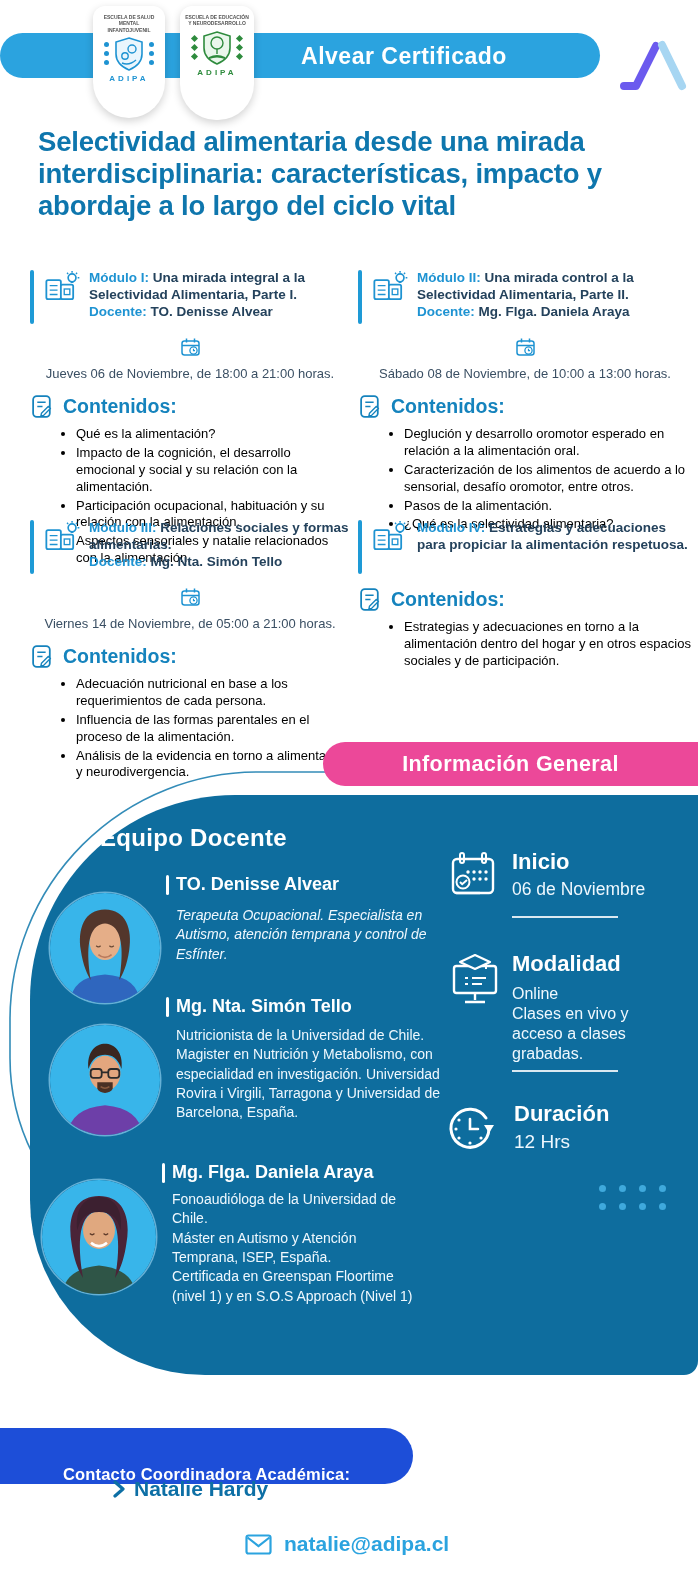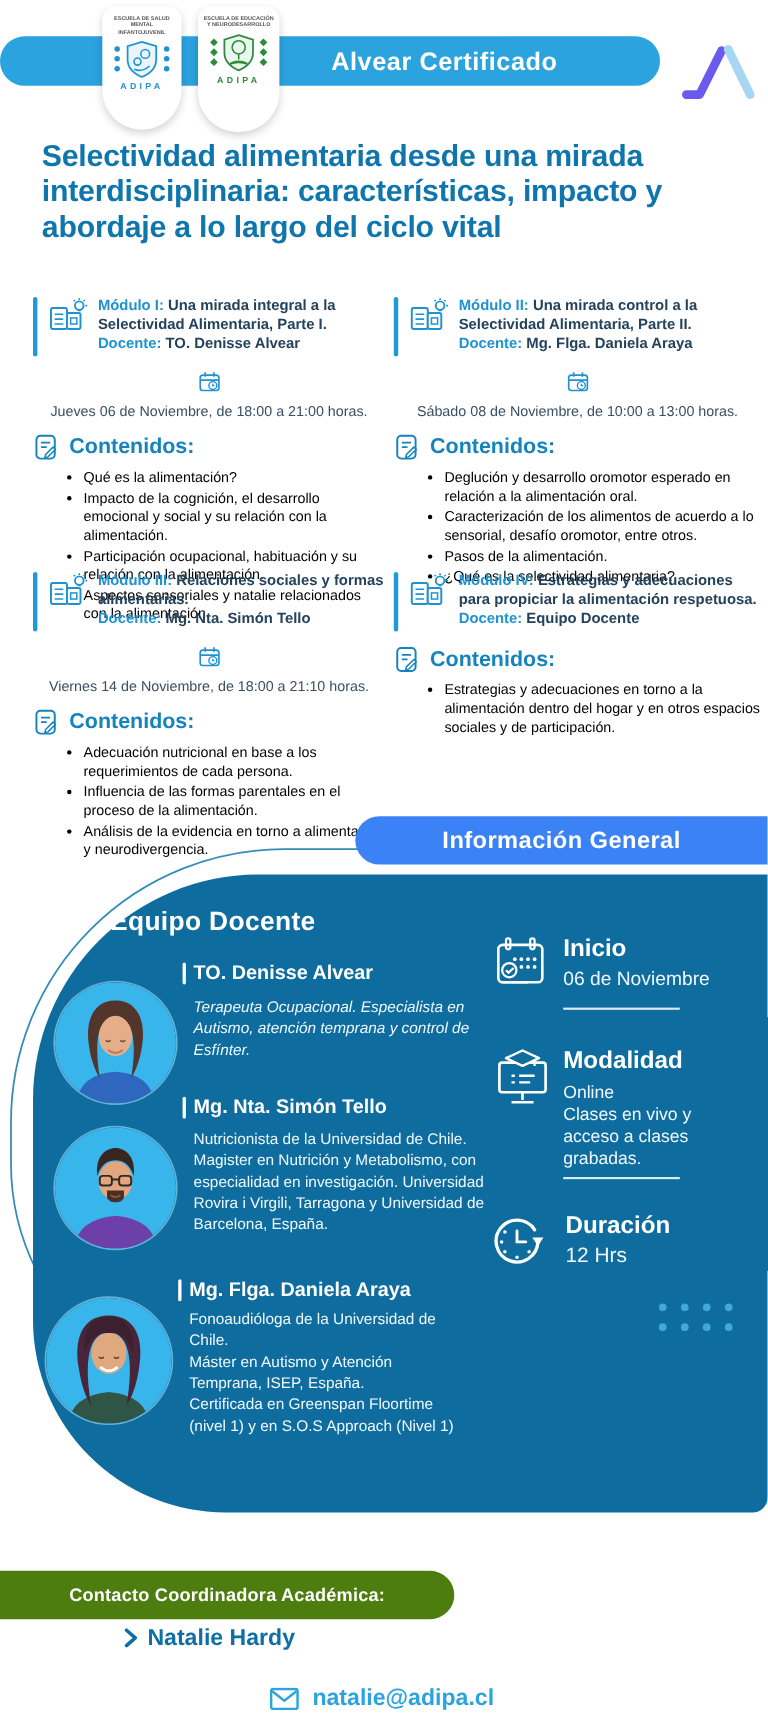--- a/index.html
+++ b/index.html
@@ -36,21 +36,21 @@
   .mod-text{font-size:13.5px;font-weight:700;line-height:1.25;color:#24425C;}
   .mod-label{color:#1E93D2;}
   .doc-label{color:#1E93D2;}
   .sched-row{display:flex;align-items:center;gap:8px;margin-top:13px;flex-direction:column;}
   .sched-text{font-size:13px;color:#3A4F63;}
   .cont-row{display:flex;align-items:center;gap:8px;margin-top:13px;}
   .cont-label{font-size:19.5px;font-weight:800;color:#1583BD;}
   ul.bullets{margin:7px 0 0 0;padding-left:46px;}
   ul.bullets li{font-size:13px;line-height:1.3;color:#000000;margin-bottom:2px;}
   
-  .info-pill{position:absolute;left:323px;top:742px;width:375px;height:44px;background:#3b82f6;
+  .info-pill{position:absolute;left:323px;top:742px;width:375px;height:44px;background:#ec4899;
         border-radius:24px 0 0 24px;display:flex;align-items:center;justify-content:center;}
   .info-pill-label{color:#fff;font-size:21.5px;font-weight:800;letter-spacing:.4px;}
   .deco-line{position:absolute;left:0;top:0;pointer-events:none;}
   .panel{position:absolute;left:30px;top:795px;width:668px;height:580px;background:#0E6D9E;
         border-radius:205px 0 14px 175px;}
   .team-heading{position:absolute;left:100px;top:824px;color:#fff;font-size:24px;font-weight:800;letter-spacing:.3px;}
   .photo{position:absolute;border-radius:50%;box-shadow:0 0 0 1.5px rgba(150,214,244,.65);overflow:hidden;}
   .p1{left:50px;top:893px;width:110px;height:110px;}
   .p2{left:50px;top:1025px;width:110px;height:110px;}
   .p3{left:42px;top:1180px;width:114px;height:114px;}
@@ -66,22 +66,22 @@
   .fact-heading{position:absolute;color:#fff;font-size:22px;font-weight:800;}
   .fh1{left:512px;top:849px;} .fh2{left:512px;top:951px;} .fh3{left:514px;top:1101px;}
   .fact-value{position:absolute;color:#EFF8FE;font-size:17.5px;white-space:pre-line;line-height:1.26;}
   .fv1{left:512px;top:878px;} .fv2{left:512px;top:984px;font-size:16px;} .fv3{left:514px;top:1130px;font-size:19px;}
   .fact-divider{position:absolute;width:106px;height:2px;background:rgba(255,255,255,.85);}
   .fd1{left:512px;top:916px;} .fd2{left:512px;top:1070px;}
   .dots-grid{position:absolute;left:599px;top:1185px;display:grid;
         grid-template-columns:repeat(4,7px);grid-gap:11px 13px;}
   .dots-grid i{width:7px;height:7px;border-radius:50%;background:#3FA9DC;}
   
-  .contact-pill{position:absolute;left:0;top:1428px;width:413px;height:44px;background:#4d7c0f;
-        border-radius:0 30px 30px 0;display:flex;align-items:center;justify-content:center;}
+  .contact-pill{position:absolute;left:0;top:1428px;width:413px;height:56px;background:#1d4ed8;
+        border-radius:0 30px 30px 0;display:flex;align-items:flex-end;justify-content:center;}
   .contact-label{color:#fff;font-size:16.5px;font-weight:800;letter-spacing:.2px;}
   .coordinator-row{position:absolute;left:113px;top:1477px;display:flex;align-items:center;gap:8px;}
   .coordinator-name{color:#0D6FA5;font-size:21px;font-weight:800;}
   .email-row{position:absolute;left:245px;top:1532px;display:flex;align-items:center;gap:12px;}
   .email-text{color:#2BA3DF;font-size:21px;font-weight:700;}
 </style>
 </head>
 <body>
 
 <div class="page">
@@ -242,21 +242,21 @@
         <div><span class="doc-label">Docente:</span><span> Mg. Nta. Simón Tello</span></div>
       </div>
     </div>
     <div class="sched-row">
       <svg width="21" height="21" viewBox="0 0 21 21">
         <rect x="2" y="4" width="17" height="14" rx="2.5" fill="none" stroke="#1E93D2" stroke-width="1.5"></rect>
         <path d="M6.5 1.5 v4 M14.5 1.5 v4 M2 8.5 h17" stroke="#1E93D2" stroke-width="1.5"></path>
         <circle cx="13.5" cy="13.5" r="3.6" fill="#fff" stroke="#1E93D2" stroke-width="1.3"></circle>
         <path d="M13.5 11.8 v1.8 h1.5" fill="none" stroke="#1E93D2" stroke-width="1.2"></path>
       </svg>
-      <span class="sched-text">Viernes 14 de Noviembre, de 18:00 a 21:10 horas.</span>
+      <span class="sched-text">Viernes 14 de Noviembre, de 05:00 a 21:00 horas.</span>
     </div>
     <div class="cont-row">
       <svg width="25" height="25" viewBox="0 0 24 24">
         <rect x="3" y="2" width="16" height="20" rx="3.5" fill="none" stroke="#1583BD" stroke-width="1.7"></rect>
         <path d="M7 8 h8 M7 12 h5" stroke="#1583BD" stroke-width="1.5"></path>
         <path d="M11 18.5 L17.5 12 l2 2 L13 20.5 l-2.6 .6 Z" fill="#fff" stroke="#1583BD" stroke-width="1.3"></path>
       </svg>
       <span class="cont-label">Contenidos:</span>
     </div>
     <ul class="bullets">
@@ -272,21 +272,20 @@
       <svg class="mod-icon" width="38" height="38" viewBox="0 0 34 34">
         <circle cx="26" cy="7" r="3.5" fill="none" stroke="#1E93D2" stroke-width="1.5"></circle>
         <path d="M26 1 V2.5 M31 7 H32.5 M29.5 3.5 L30.5 2.5 M22.5 3.5 L21.5 2.5 M24.8 11 h2.4" stroke="#1E93D2" stroke-width="1.3"></path>
         <rect x="3" y="9" width="13" height="17" rx="1.5" fill="#fff" stroke="#1E93D2" stroke-width="1.6"></rect>
         <path d="M6 14 h7 M6 18 h7 M6 22 h7" stroke="#1E93D2" stroke-width="1.3"></path>
         <rect x="16" y="13" width="11" height="13" rx="1.5" fill="#fff" stroke="#1E93D2" stroke-width="1.6"></rect>
         <rect x="19" y="17" width="5" height="5" fill="none" stroke="#1E93D2" stroke-width="1.2"></rect>
       </svg>
       <div class="mod-text">
         <span class="mod-label">Módulo IV:</span><span> Estrategias y adecuaciones para propiciar la alimentación respetuosa.</span>
-        <div><span class="doc-label">Docente:</span><span> Equipo Docente</span></div>
       </div>
     </div>
     <div class="cont-row">
       <svg width="25" height="25" viewBox="0 0 24 24">
         <rect x="3" y="2" width="16" height="20" rx="3.5" fill="none" stroke="#1583BD" stroke-width="1.7"></rect>
         <path d="M7 8 h8 M7 12 h5" stroke="#1583BD" stroke-width="1.5"></path>
         <path d="M11 18.5 L17.5 12 l2 2 L13 20.5 l-2.6 .6 Z" fill="#fff" stroke="#1583BD" stroke-width="1.3"></path>
       </svg>
       <span class="cont-label">Contenidos:</span>
     </div>

